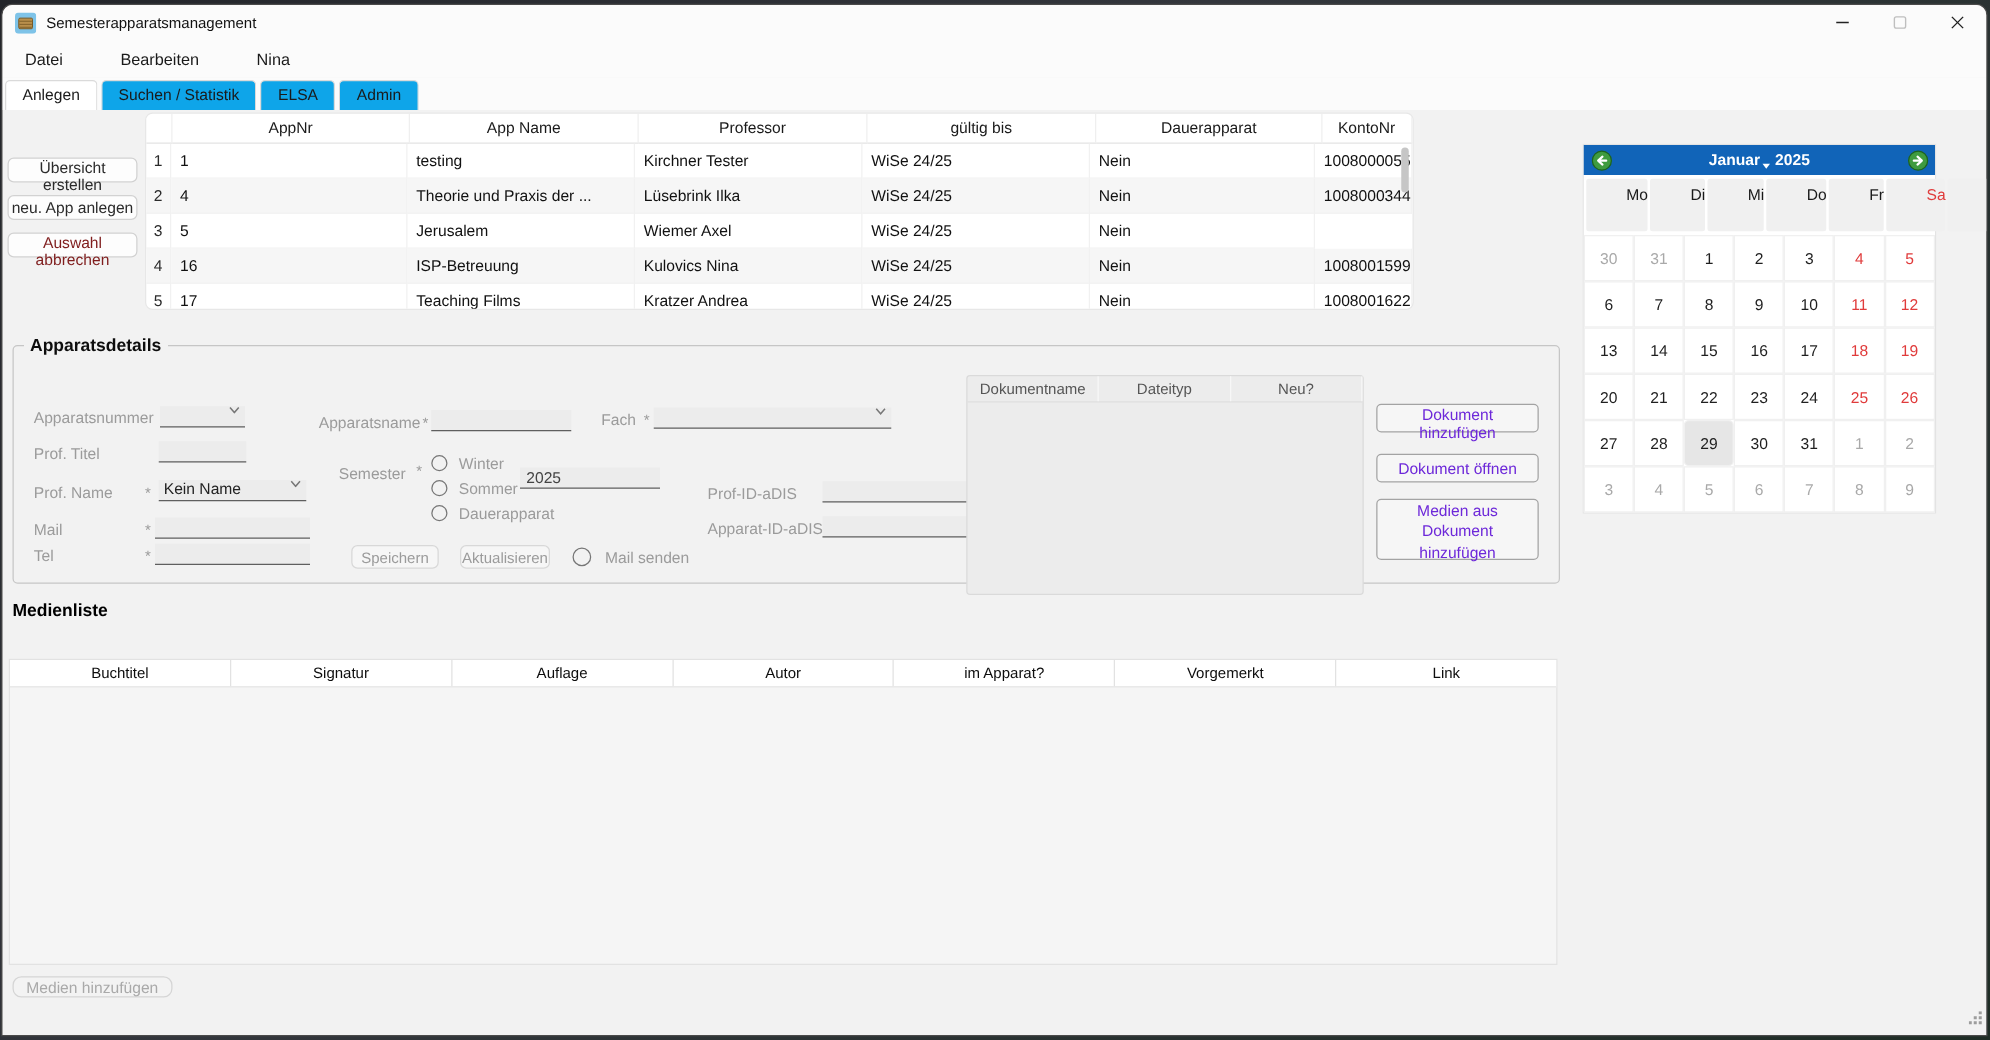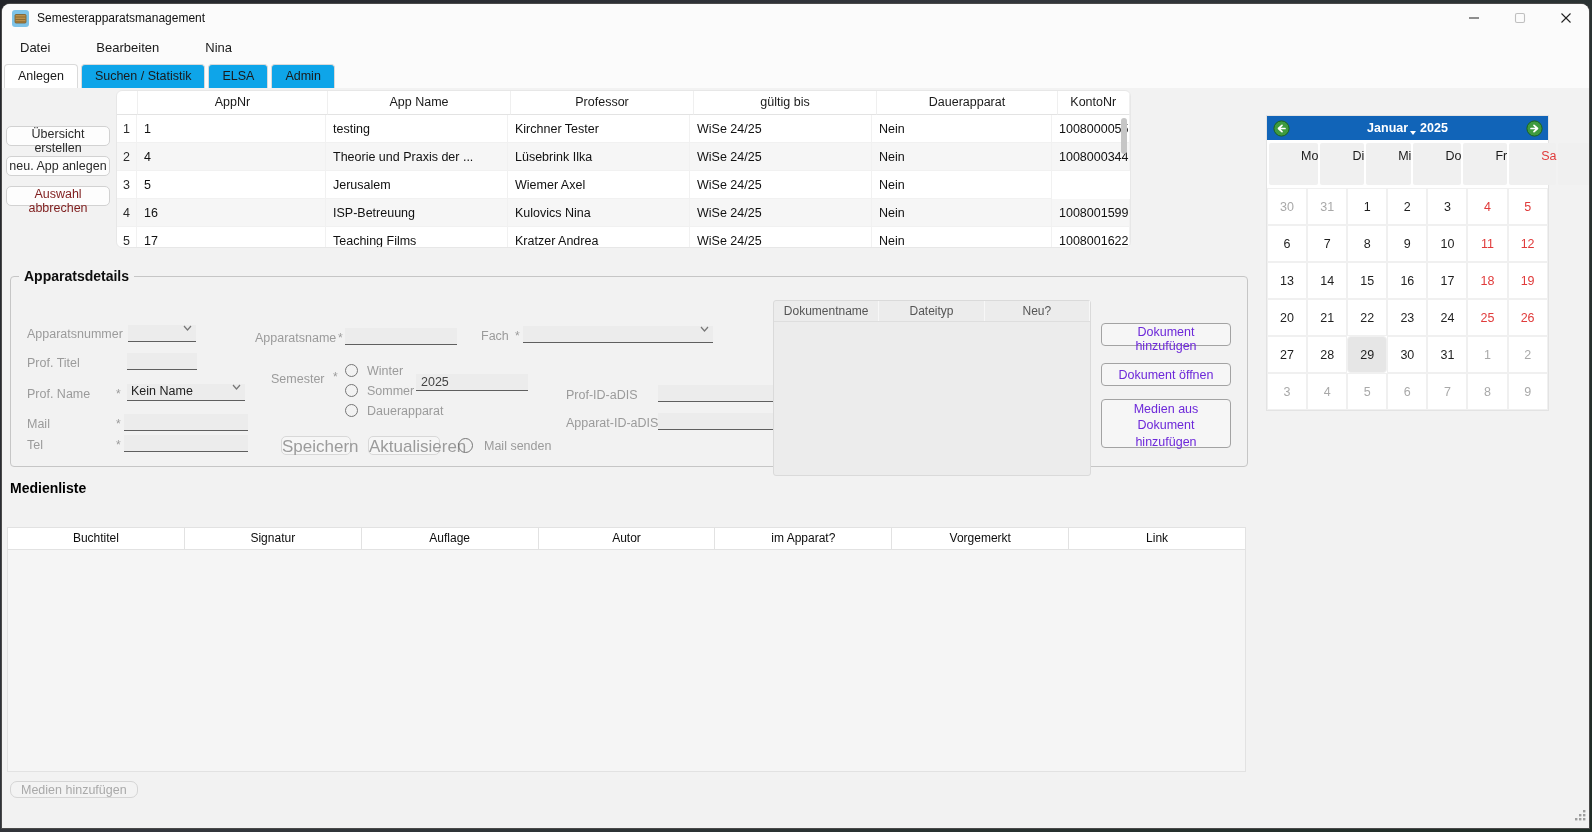--- a/index.html
+++ b/index.html
@@ -61,21 +61,21 @@
   .abs { position:absolute; }
   .dlbl { font-size:12.5px; color:#9b9b9b; white-space:nowrap; }
   .star { font-size:12px; color:#9b9b9b; }
   .fld { background:#ececec; border:0; border-bottom:1px solid #5f5f5f; font-size:12.5px; color:#333;
          padding:0 5px; height:17px; box-sizing:border-box; font-family:inherit; }
   .combo { background:#ececec; border-bottom:1px solid #5f5f5f; height:17px; padding:0 4px; box-sizing:border-box;
            display:flex; align-items:flex-start; justify-content:space-between; font-size:12.5px; color:#222; }
   .radio { display:inline-block; width:13px; height:13px; border:1.4px solid #767676; border-radius:50%;
            background:transparent; box-sizing:border-box; }
   .rlbl { font-size:12.5px; color:#9b9b9b; margin-left:7px; }
-  .pill-btn { background:#f6f6f6; border:1px solid #d8d8d8; border-radius:5px; font-size:17px; color:#9b9b9b;
+  .pill-btn { background:#f6f6f6; border:1px solid #d8d8d8; border-radius:5px; font-size:12px; color:#9b9b9b;
               height:19px; font-family:inherit; padding:0; }
 
   .docs { position:absolute; left:762px; top:16px; width:318px; height:176px; background:#ececec;
           border:1px solid #dadada; border-radius:3px; box-sizing:border-box; }
   .docs-head { display:flex; height:20px; border-bottom:1px solid #dedede; }
   .docs-head .dh { flex:1; text-align:center; line-height:20px; font-size:12px; color:#555;
                    border-right:1px solid #f7f7f7; }
   .doc-btn { position:absolute; left:1090px; width:130px; background:#f6f6f6; border:1px solid #a3a3a3;
              border-radius:4px; color:#6d28d9; font-size:12.5px; font-family:Liberation Sans, sans-serif; }
 

